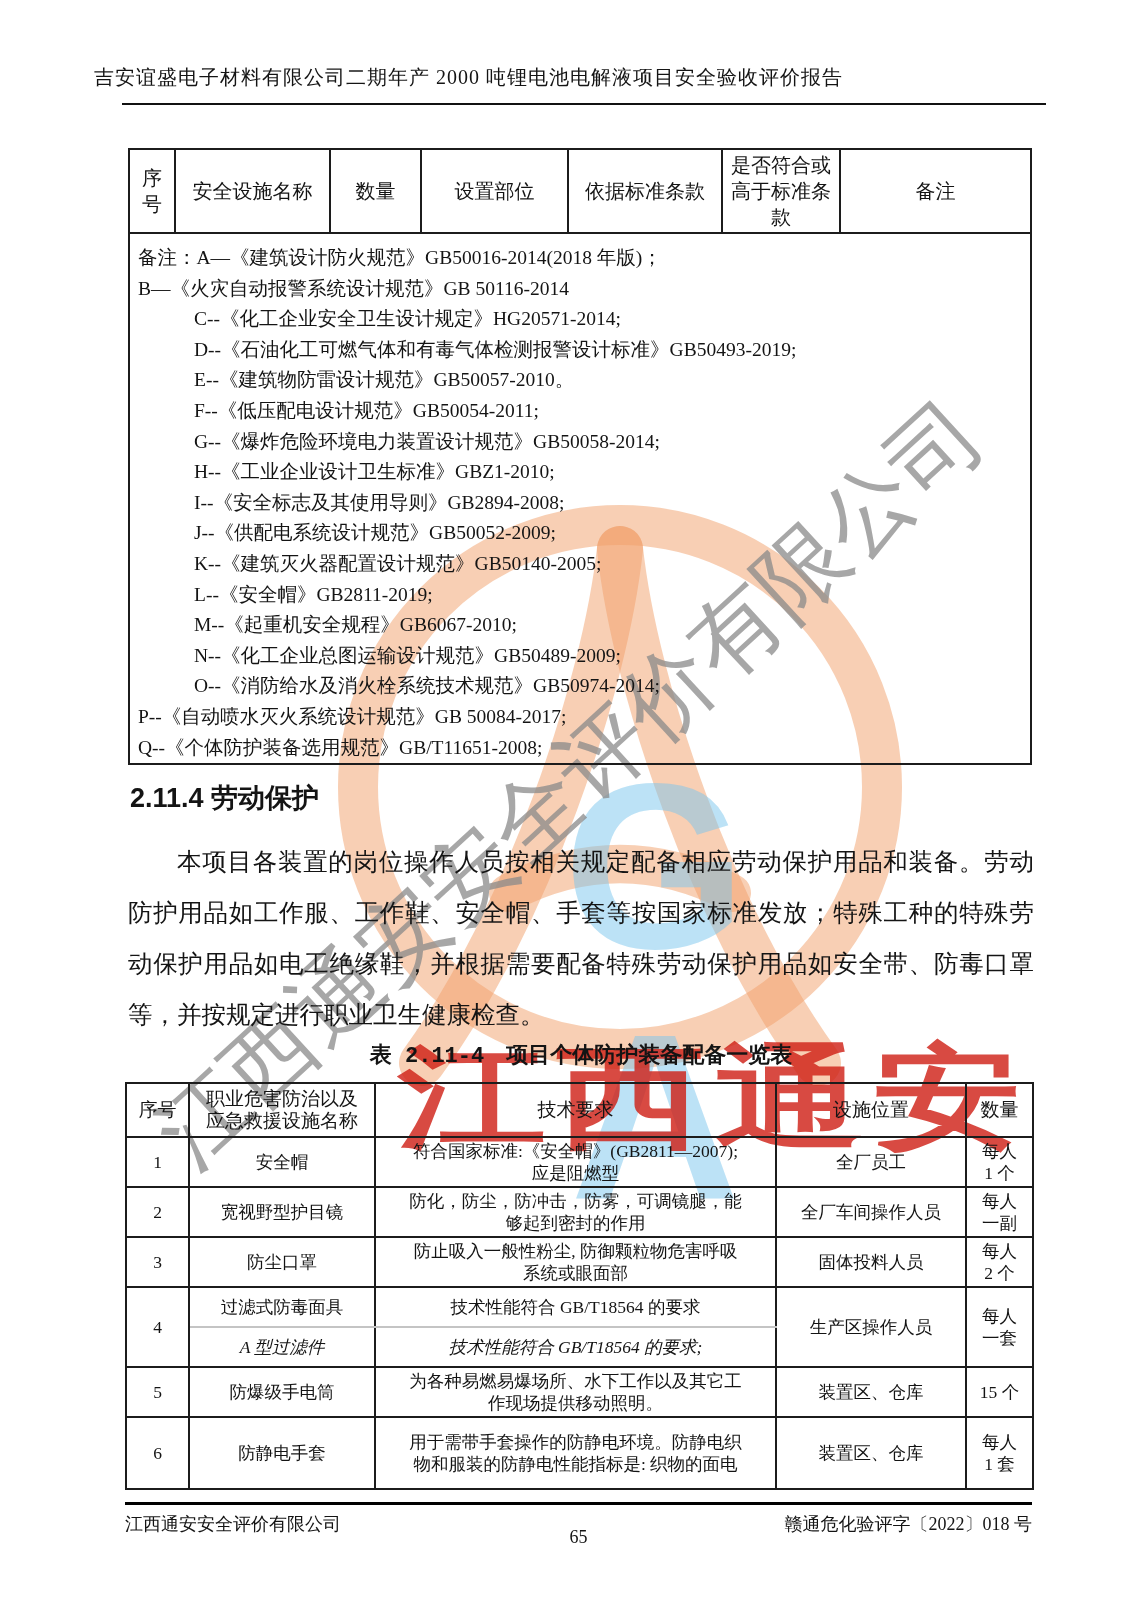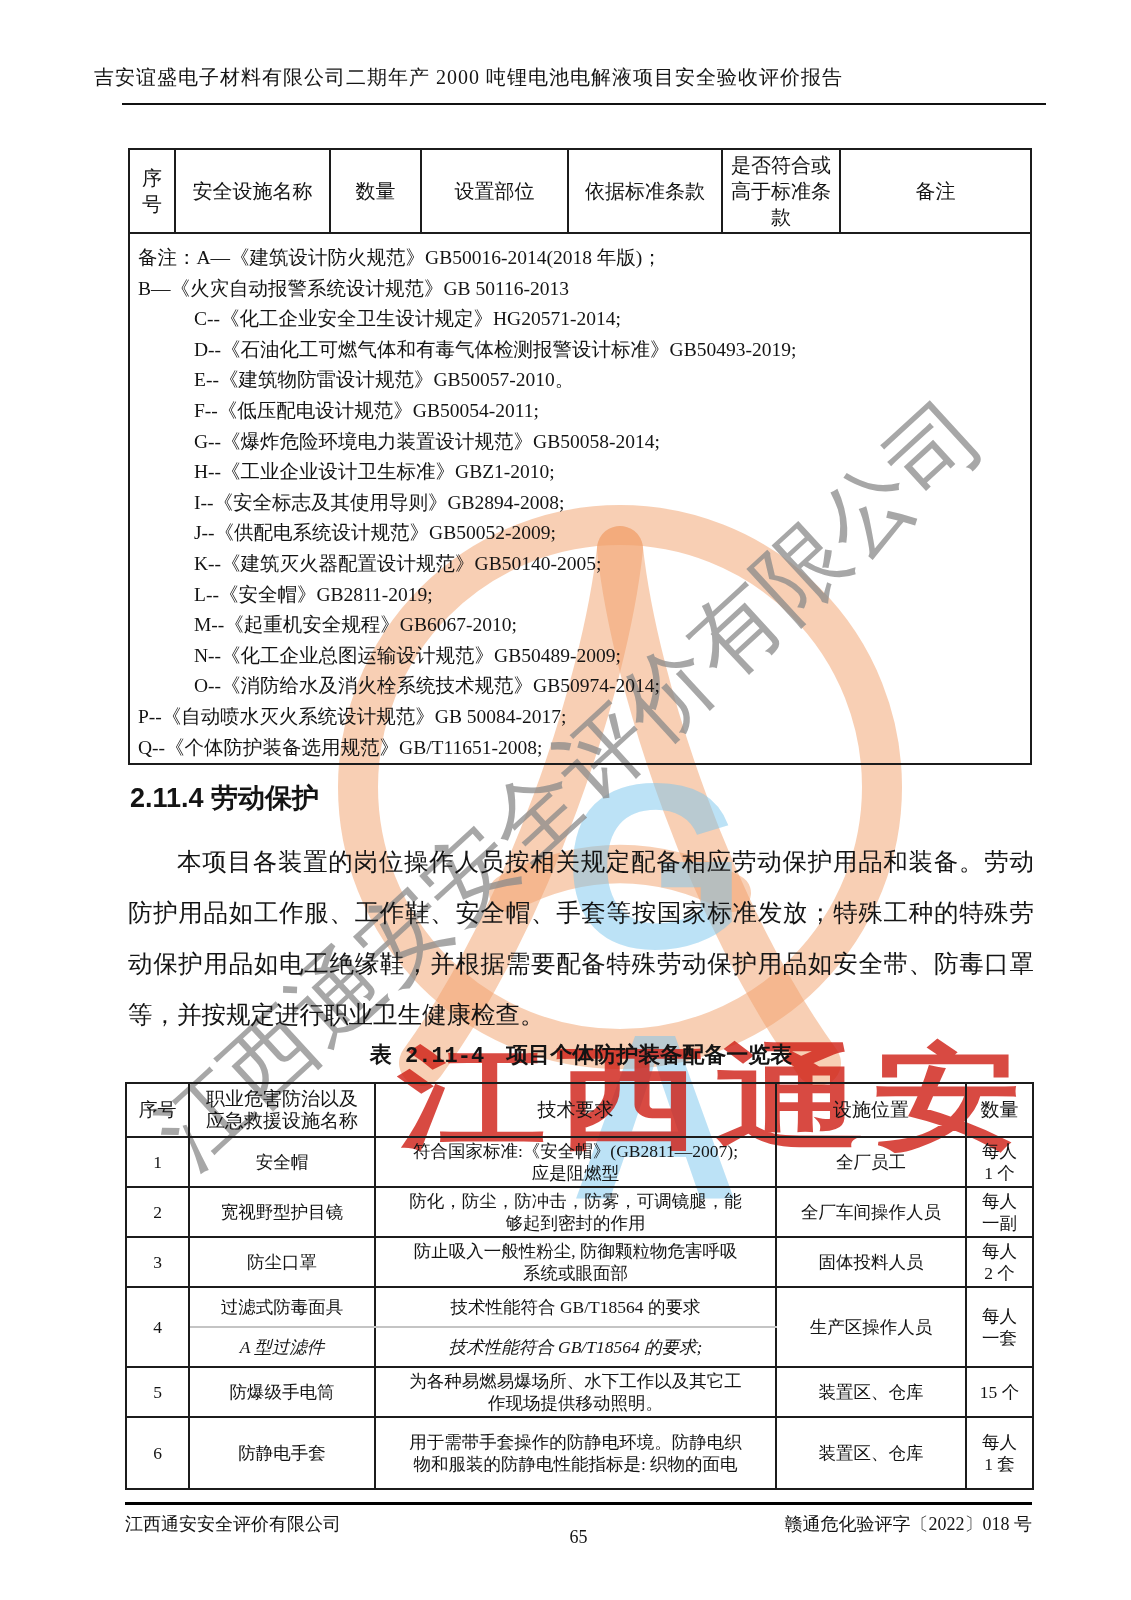--- a/index.html
+++ b/index.html
@@ -95,21 +95,21 @@
         <td>安全设施名称</td>
         <td>数量</td>
         <td>设置部位</td>
         <td>依据标准条款</td>
         <td>是否符合或高于标准条款</td>
         <td>备注</td>
       </tr>
       <tr style="height:530px">
         <td colspan="7" class="t1-notes-cell">
           <div class="note-line">备注：A—《建筑设计防火规范》GB50016-2014(2018 年版)；</div>
-          <div class="note-line">B—《火灾自动报警系统设计规范》GB 50116-2013</div>
+          <div class="note-line">B—《火灾自动报警系统设计规范》GB 50116-2014</div>
           <div class="note-line note-ind">C--《化工企业安全卫生设计规定》HG20571-2014;</div>
           <div class="note-line note-ind">D--《石油化工可燃气体和有毒气体检测报警设计标准》GB50493-2019;</div>
           <div class="note-line note-ind">E--《建筑物防雷设计规范》GB50057-2010。</div>
           <div class="note-line note-ind">F--《低压配电设计规范》GB50054-2011;</div>
           <div class="note-line note-ind">G--《爆炸危险环境电力装置设计规范》GB50058-2014;</div>
           <div class="note-line note-ind">H--《工业企业设计卫生标准》GBZ1-2010;</div>
           <div class="note-line note-ind">I--《安全标志及其使用导则》GB2894-2008;</div>
           <div class="note-line note-ind">J--《供配电系统设计规范》GB50052-2009;</div>
           <div class="note-line note-ind">K--《建筑灭火器配置设计规范》GB50140-2005;</div>
           <div class="note-line note-ind">L--《安全帽》GB2811-2019;</div>

